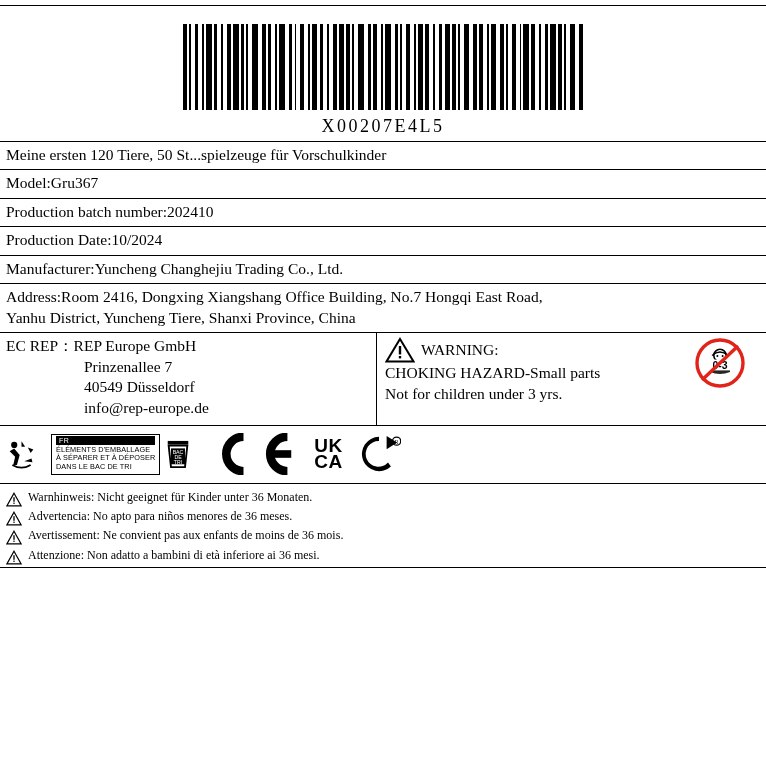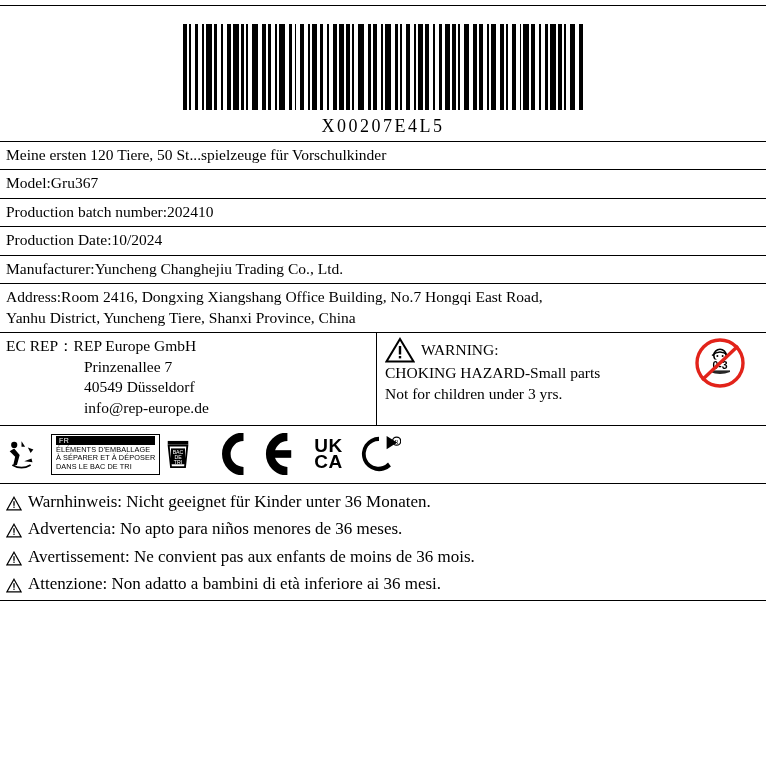--- a/index.html
+++ b/index.html
@@ -181,21 +181,21 @@
     font-family: "Liberation Sans", sans-serif;
     font-weight: bold;
     font-size: 19px;
     line-height: 16px;
     letter-spacing: .5px;
     text-align: center;
   }
   
   .warn-list {
     padding: 4px 6px 2px 6px;
-    font-size: 17px;
+    font-size: 12px;
   }
   .warn-item {
     display: flex;
     align-items: flex-start;
     gap: 6px;
     line-height: 1.62;
     white-space: nowrap;
   }
   .warn-item .tri-small {
     flex: 0 0 auto;

